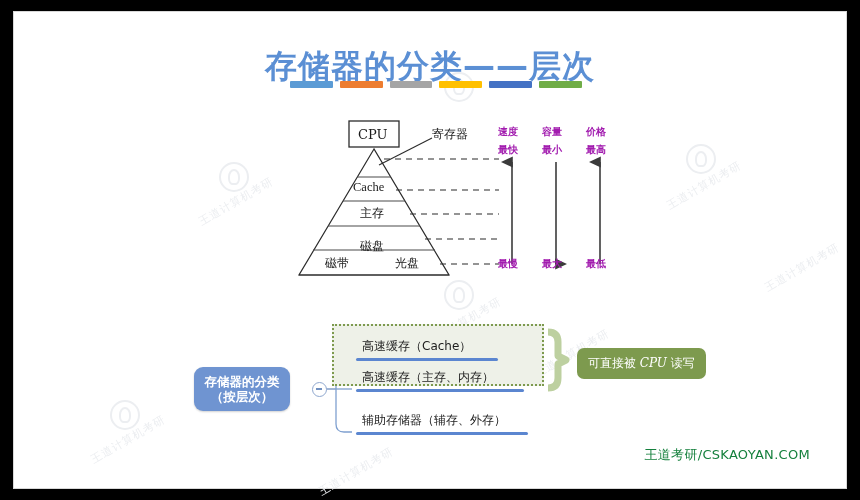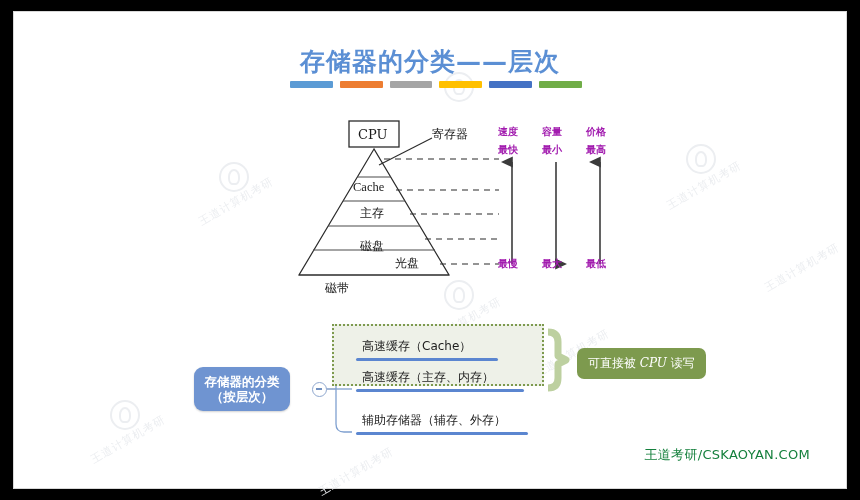--- a/index.html
+++ b/index.html
@@ -45,21 +45,21 @@
     border: 2px solid #eceef1;
     border-radius: 50% 50% 40% 40%;
   }
 
   
   .title {
     position: absolute;
     left: 0; top: 33px; width: 832px;
     text-align: center;
     font-family: "DejaVu Sans", sans-serif;
-    font-size: 25px;
+    font-size: 32px;
     font-weight: 700;
     color: #5b8fd4;
     letter-spacing: 1px;
   }
   .bars {
     position: absolute;
     left: 276px; top: 69px;
     width: 292px; height: 8px;
     display: flex; gap: 7px;
   }
@@ -230,21 +230,21 @@
         <line x1="272" y1="50" x2="272" y2="152" stroke="#3b3b3b" stroke-width="1.6" marker-end="url(#ar-dn)"></line>
         <line x1="316" y1="152" x2="316" y2="50" stroke="#3b3b3b" stroke-width="1.6" marker-end="url(#ar-up)"></line>
       </svg>
 
       <div class="pyr-label en" style="left:74px; top:15px; font-size:13px;">CPU</div>
       <div class="pyr-label" style="left:148px; top:14px;">寄存器</div>
 
       <div class="pyr-label en" style="left:69px; top:68px;font-family:Liberation Serif, serif;">Cache</div>
       <div class="pyr-label" style="left:76px; top:93px;">主存</div>
       <div class="pyr-label" style="left:76px; top:118px;margin-top:8px;">磁盘</div>
-      <div class="pyr-label" style="left:41px; top:143px;margin-top:25px;">磁带</div>
+      <div class="pyr-label" style="left:41px; top:143px;">磁带</div>
       <div class="pyr-label" style="left:111px; top:143px;">光盘</div>
 
       <div class="col-label" style="left:214px; top:13px;">速度</div>
       <div class="col-label" style="left:214px; top:31px;">最快</div>
       <div class="col-label" style="left:214px; top:145px;">最慢</div>
 
       <div class="col-label" style="left:258px; top:13px;">容量</div>
       <div class="col-label" style="left:258px; top:31px;">最小</div>
       <div class="col-label" style="left:258px; top:145px;">最大</div>
 

